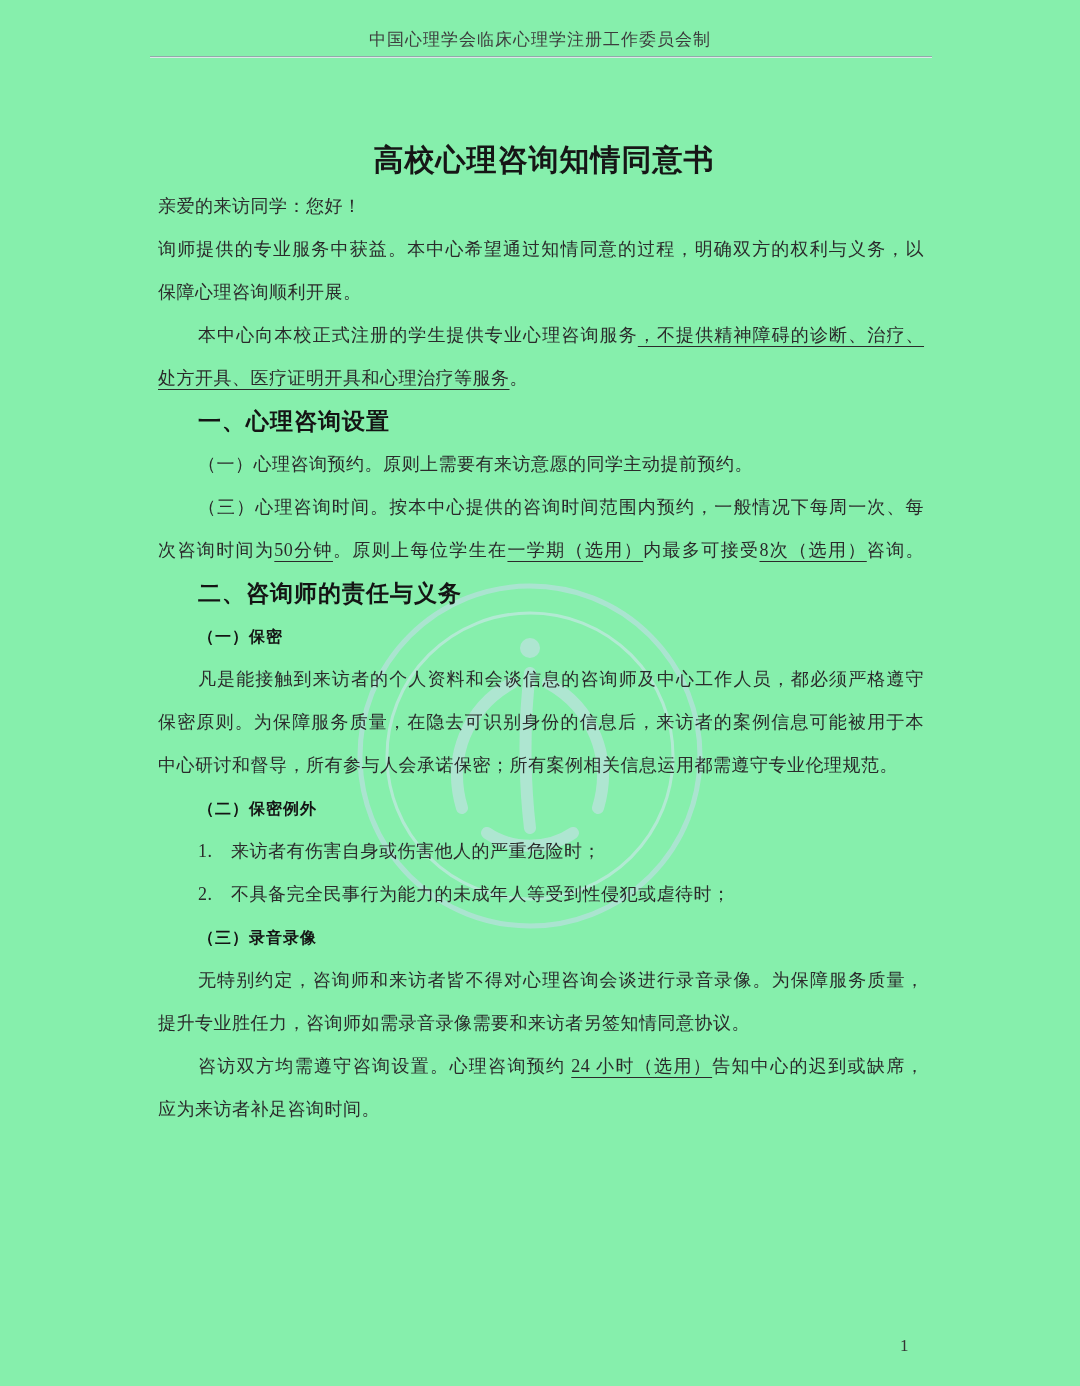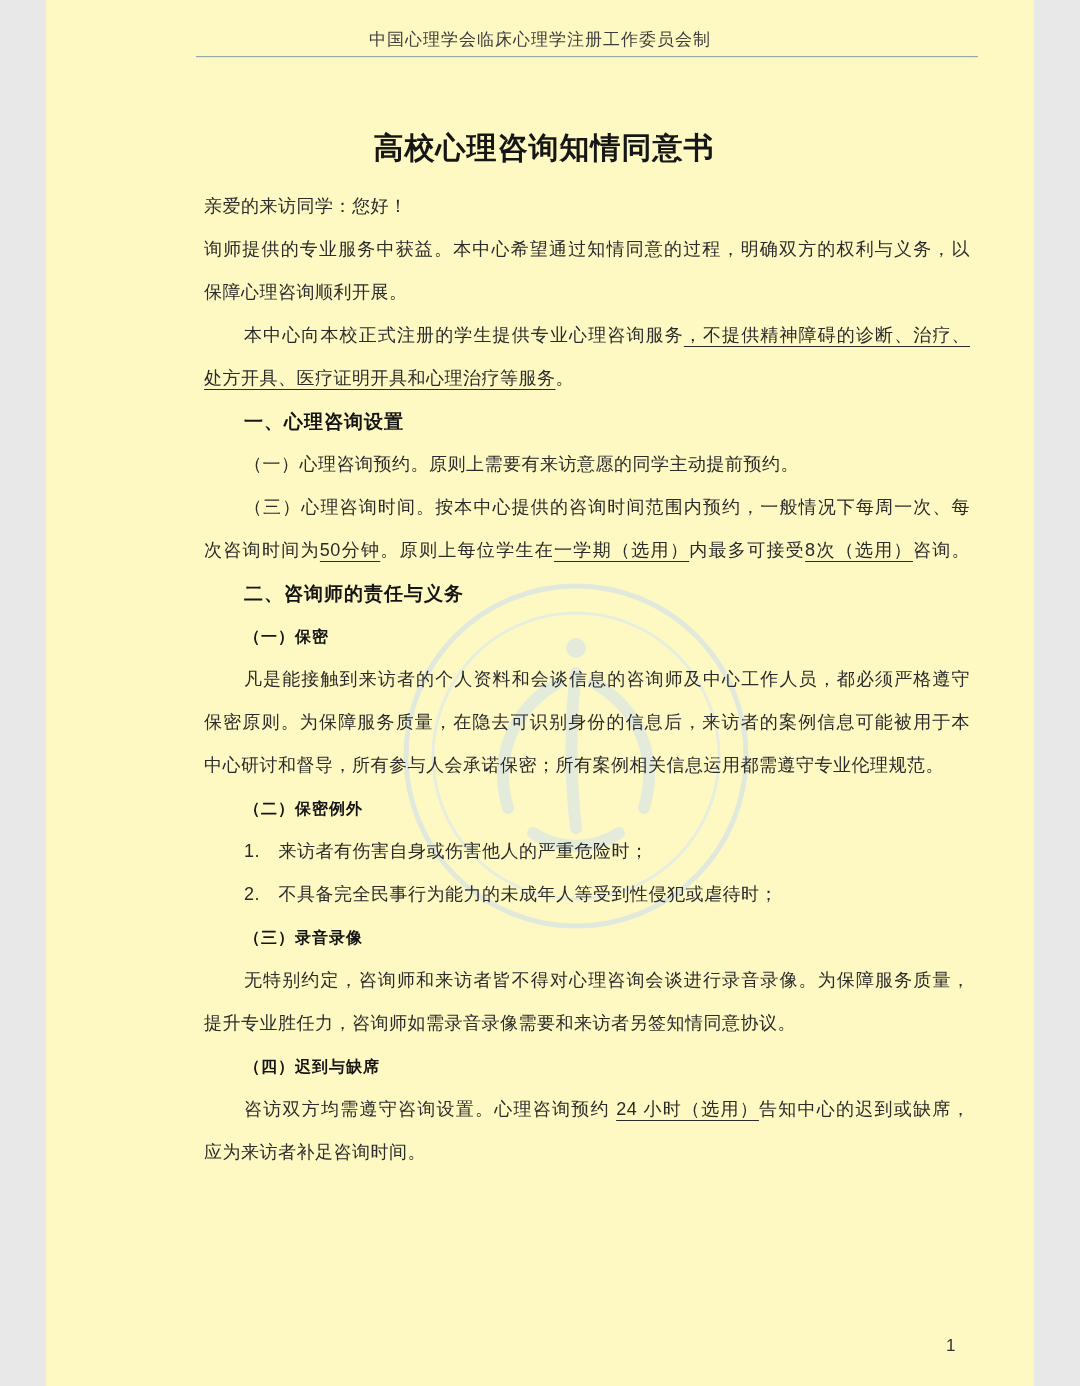--- a/index.html
+++ b/index.html
@@ -1,23 +1,23 @@
 <!DOCTYPE html>
 <html><head>
 <meta charset="utf-8">
 <style>
   html, body { margin: 0; padding: 0; background: #e8e8e8; }
   .page {
     position: relative;
-    width: 988px;
+    width: 1080px;
     height: 1386px;
     margin: 0 auto;
-    background: #fef9c3;
+    background: #86efac;
     overflow: hidden;
-    font-family: Liberation Sans, sans-serif;
+    font-family: Liberation Serif, serif;
     color: #2b2b2b;
   }
   
   .header-line {
     position: absolute;
     top: 28px; left: 0; right: 0;
     text-align: center;
     font-size: 17px;
     letter-spacing: 1px;
     color: #3d3d3d;
@@ -26,21 +26,21 @@
     position: absolute;
     top: 56px; left: 150px; width: 782px;
     height: 0;
     border-top: 1.5px solid #92aaaa;
     border-bottom: 1px solid #dde8e8;
   }
   
   .doc-title {
     position: absolute;
     top: 128px; left: 8px; right: 0;
-    margin: 0;
+    margin: 12px;
     text-align: center;
     font-size: 30px;
     font-weight: bold;
     letter-spacing: 1px;
     color: #161616;
   }
   
   .watermark {
     position: absolute;
     top: 578px; left: 352px;
@@ -57,21 +57,21 @@
   .line {
     height: 43px;
     line-height: 43px;
     font-size: 18px;
     white-space: nowrap;
     letter-spacing: 0.5px;
   }
   .line.ind { text-indent: 40px; }
   .line.just { text-align: justify; text-align-last: justify; }
   .line.h1 {
-    font-size: 19px;
+    font-size: 23px;
     font-weight: bold;
     color: #141414;
     letter-spacing: 1px;
   }
   .line.h2 {
     font-size: 16px;
     font-weight: bold;
     color: #141414;
     letter-spacing: 1px;
   }
@@ -125,20 +125,19 @@
       <div class="line h2 ind"><span>（一）保密</span></div>
       <div class="line body ind just"><span>凡是能接触到来访者的个人资料和会谈信息的咨询师及中心工作人员，都必须严格遵守</span></div>
       <div class="line body just"><span>保密原则。为保障服务质量，在隐去可识别身份的信息后，来访者的案例信息可能被用于本</span></div>
       <div class="line body"><span>中心研讨和督导，所有参与人会承诺保密；所有案例相关信息运用都需遵守专业伦理规范。</span></div>
       <div class="line h2 ind"><span>（二）保密例外</span></div>
       <div class="line body ind"><span>1.　来访者有伤害自身或伤害他人的严重危险时；</span></div>
       <div class="line body ind"><span>2.　不具备完全民事行为能力的未成年人等受到性侵犯或虐待时；</span></div>
       <div class="line h2 ind"><span>（三）录音录像</span></div>
       <div class="line body ind just"><span>无特别约定，咨询师和来访者皆不得对心理咨询会谈进行录音录像。为保障服务质量，</span></div>
       <div class="line body"><span>提升专业胜任力，咨询师如需录音录像需要和来访者另签知情同意协议。</span></div>
-      <div class="line h2 ind"><span>（四）迟到与缺席</span></div>
       <div class="line body ind just"><span>咨访双方均需遵守咨询设置。心理咨询预约 </span><span class="u">24 小时（选用）</span><span>告知中心的迟到或缺席，</span></div>
       <div class="line body"><span>应为来访者补足咨询时间。</span></div>
     </div>
 
   <div class="page-number">1</div>
 
 </div>
 
 </body></html>

